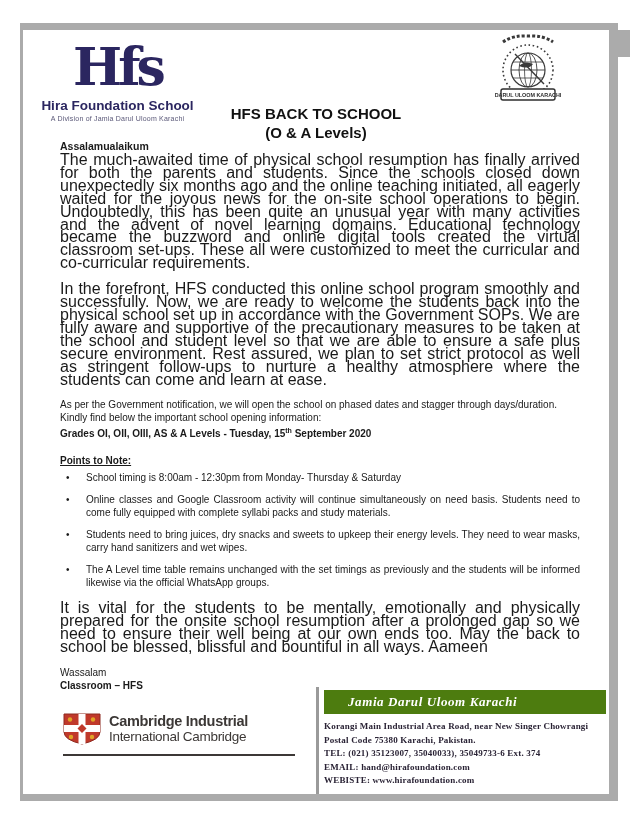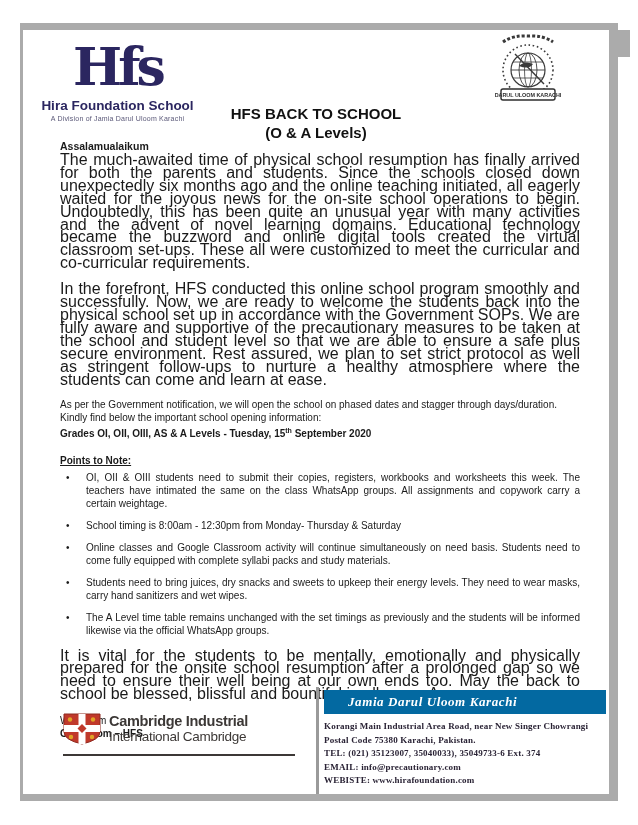--- a/index.html
+++ b/index.html
@@ -34,21 +34,21 @@
   
   .cambridge{position:absolute;left:40px;top:683px;width:250px;color:#3c3836;}
   .camb-row{display:flex;align-items:flex-start;}
   .camb-text{margin-left:8px;}
   .camb-l1{font-size:14.5px;font-weight:bold;line-height:16px;letter-spacing:-.3px;}
   .camb-l2{font-size:13.5px;line-height:15px;letter-spacing:-.3px;}
   .camb-rule{height:2px;background:#3c3836;width:232px;margin-top:5px;}
   .camb-l3{font-size:13px;margin-top:7px;letter-spacing:-.2px;}
   .footer-divider{position:absolute;left:293px;top:657px;width:3px;height:107px;background:#9a9a9a;}
   .contact{position:absolute;left:301px;top:660px;width:282px;}
-  .contact-header{background:#0369a1;color:#fff;height:24px;line-height:24px;
+  .contact-header{background:#4d7c0f;color:#fff;height:24px;line-height:24px;
                   font-family:"Liberation Serif",serif;font-style:italic;font-weight:bold;
                   font-size:13px;padding-left:24px;letter-spacing:.6px;}
   .contact-lines{margin-top:6px;}
   .contact-line{font-family:"Liberation Serif",serif;font-weight:bold;font-size:9px;
                 color:#2a2335;line-height:13.6px;letter-spacing:.2px;}
 </style>
 </head>
 <body>
 
 <div class="frame-bar" style="left:20px;top:23px;width:598px;height:7px;"></div>
@@ -91,21 +91,20 @@
     <div class="greeting">Assalamualaikum</div>
     <p class="para">The much-awaited time of physical school resumption has finally arrived for both the parents and students. Since the schools closed down unexpectedly six months ago and the online teaching initiated, all eagerly waited for the joyous news for the on-site school operations to begin. Undoubtedly, this has been quite an unusual year with many activities and the advent of novel learning domains. Educational technology became the buzzword and online digital tools created the virtual classroom set-ups. These all were customized to meet the curricular and co-curricular requirements.</p>
     <p class="para">In the forefront, HFS conducted this online school program smoothly and successfully. Now, we are ready to welcome the students back into the physical school set up in accordance with the Government SOPs. We are fully aware and supportive of the precautionary measures to be taken at the school and student level so that we are able to ensure a safe plus secure environment. Rest assured, we plan to set strict protocol as well as stringent follow-ups to nurture a healthy atmosphere where the students can come and learn at ease.</p>
 
     <p class="notice-line">As per the Government notification, we will open the school on phased dates and stagger through days/duration.</p>
     <p class="notice-line">Kindly find below the important school opening information:</p>
     <p class="grades-line"><span>Grades OI, OII, OIII, AS &amp; A Levels - Tuesday, 15</span><sup>th</sup><span> September 2020</span></p>
 
     <div class="points-heading">Points to Note:</div>
     <ul class="points">
-      <li>OI, OII &amp; OIII students need to submit their copies, registers, workbooks and worksheets this week. The teachers have intimated the same on the class WhatsApp groups. All assignments and copywork carry a certain weightage.</li>
       <li>School timing is 8:00am - 12:30pm from Monday- Thursday &amp; Saturday</li>
       <li>Online classes and Google Classroom activity will continue simultaneously on need basis. Students need to come fully equipped with complete syllabi packs and study materials.</li>
       <li>Students need to bring juices, dry snacks and sweets to upkeep their energy levels. They need to wear masks, carry hand sanitizers and wet wipes.</li>
       <li>The A Level time table remains unchanged with the set timings as previously and the students will be informed likewise via the official WhatsApp groups.</li>
     </ul>
 
     <p class="para" style="margin-bottom:0;">It is vital for the students to be mentally, emotionally and physically prepared for the onsite school resumption after a prolonged gap so we need to ensure their well being at our own ends too. May the back to school be blessed, blissful and bountiful in all ways. Aameen</p>
     <div class="signoff">Wassalam</div>
     <div class="signature">Classroom – HFS</div>
   </div>
@@ -133,18 +132,18 @@
   </div>
 
   <div class="footer-divider"></div>
 
   <div class="contact">
     <div class="contact-header">Jamia Darul Uloom Karachi</div>
     <div class="contact-lines">
       <div class="contact-line">Korangi Main Industrial Area Road, near New Singer Chowrangi</div>
       <div class="contact-line">Postal Code 75380 Karachi, Pakistan.</div>
       <div class="contact-line">TEL: (021) 35123007, 35040033), 35049733-6 Ext. 374</div>
-      <div class="contact-line">EMAIL: info@precautionary.com</div>
+      <div class="contact-line">EMAIL: hand@hirafoundation.com</div>
       <div class="contact-line">WEBISTE: www.hirafoundation.com</div>
     </div>
   </div>
 
 </div>
 
 </body></html>

